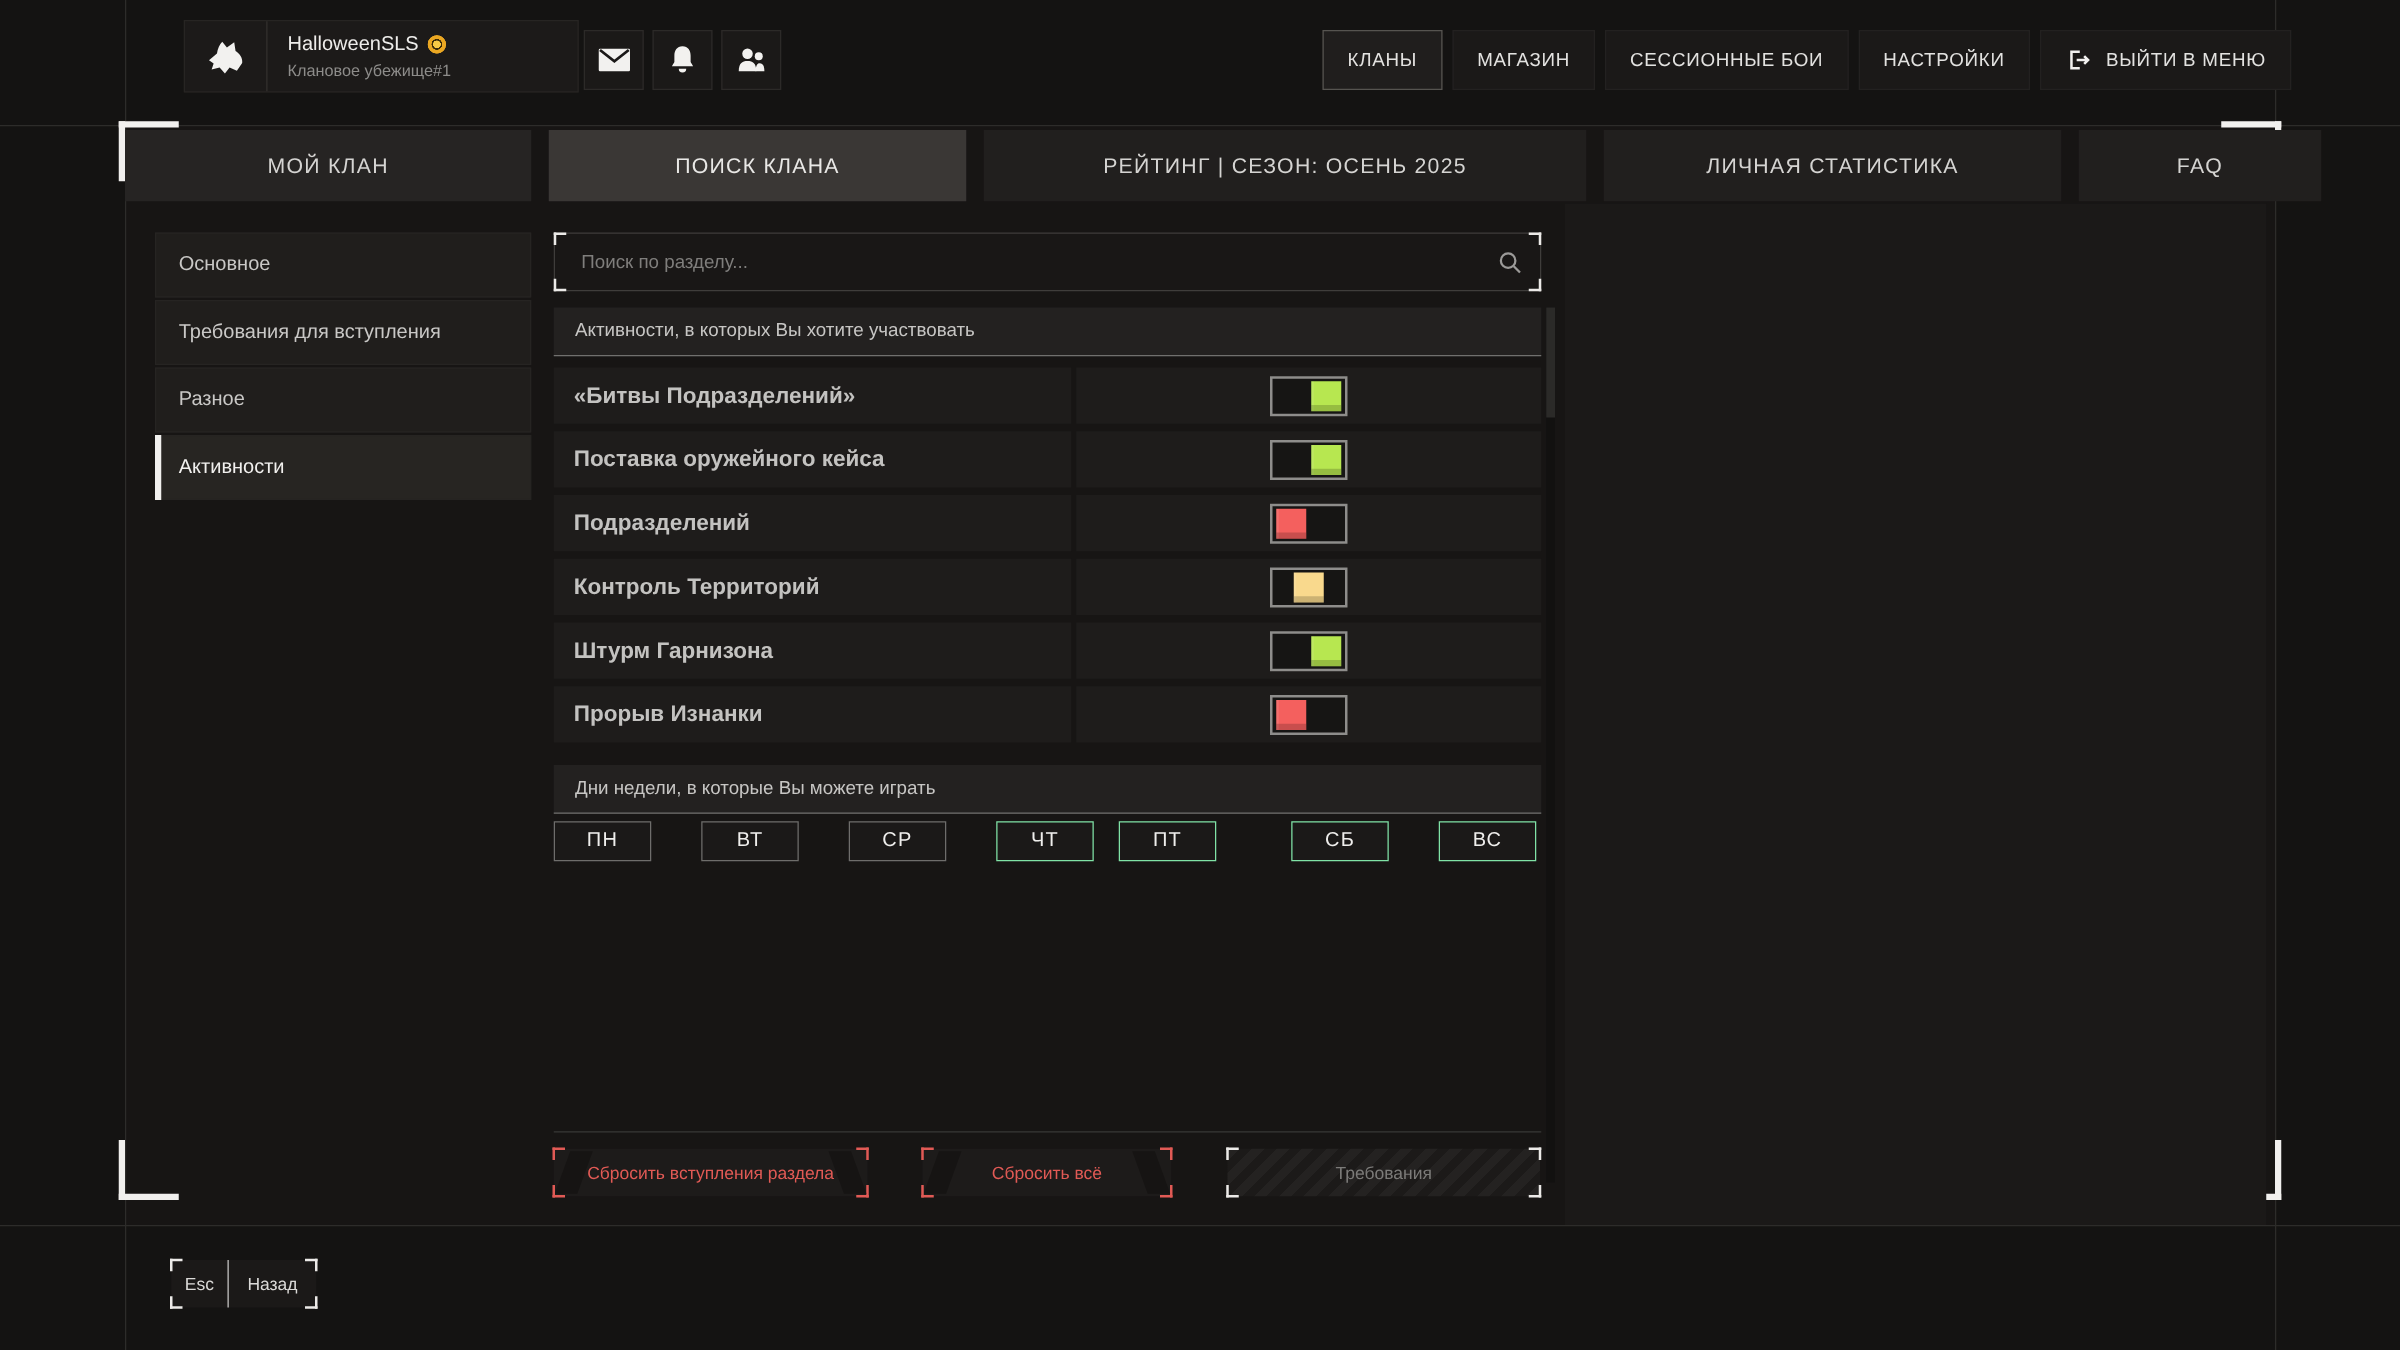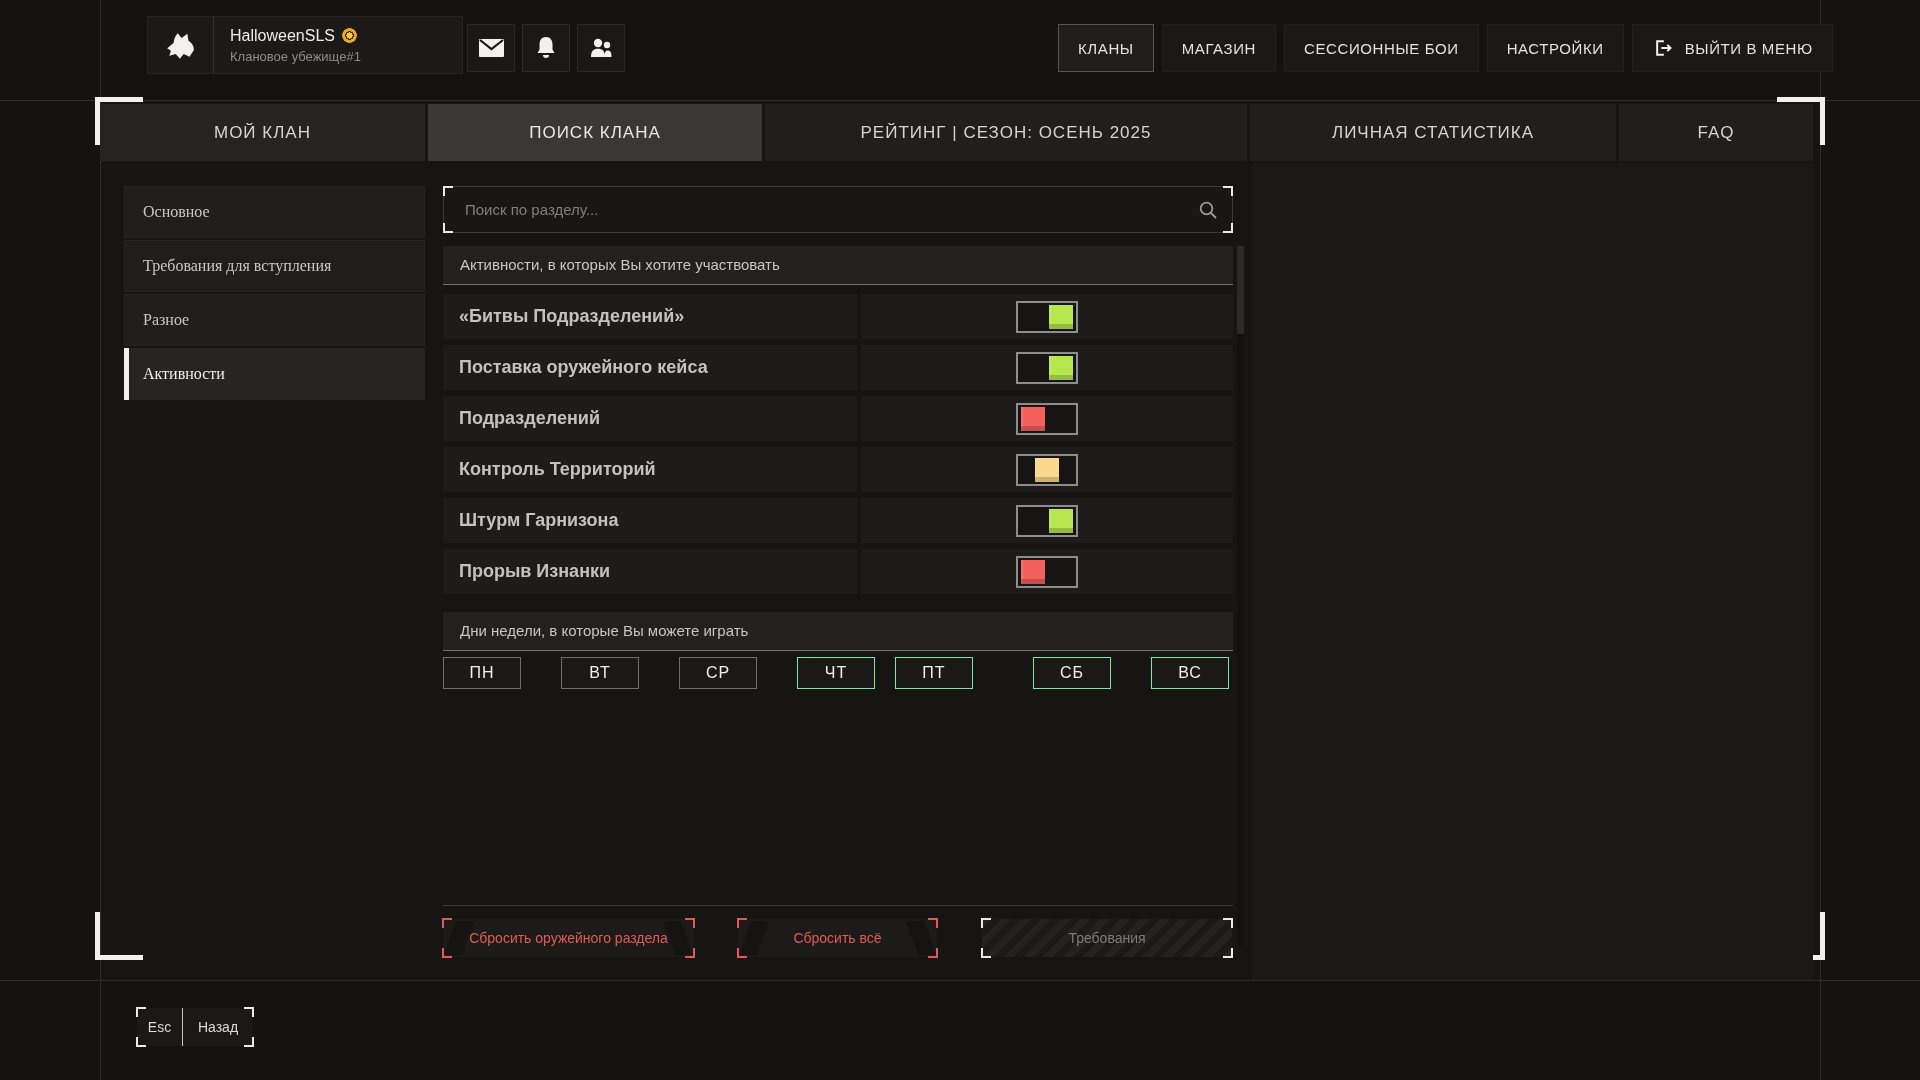--- a/index.html
+++ b/index.html
@@ -28,28 +28,28 @@
            background:radial-gradient(circle,#f7c945 0 3px,#3a2a08 3.2px 4.2px,#eaa722 4.4px 7.4px,rgba(0,0,0,0) 7.6px); }
 
   .icon-cell { position:absolute; top:24px; width:48px; height:48px; background:#1b1918; border:1px solid #2c2a28; display:flex; align-items:center; justify-content:center; cursor:pointer; }
   #cell-mail { left:467px; } #cell-bell { left:522px; } #cell-members { left:577px; }
 
   #top-nav { position:absolute; top:24px; left:1058px; height:48px; display:flex; gap:8px; }
   .nav-btn { height:48px; display:flex; align-items:center; gap:11px; padding:12px 19px; background:#1b1918; border:1px solid #232120; font-size:15px; letter-spacing:.6px; color:#e3e2e0; white-space:nowrap; cursor:pointer; }
   .nav-btn.selected { border-color:#565450; background:#201e1d; }
 
   
-  #tabs { position:absolute; left:100px; top:104px; display:flex; gap:3px; }
+  #tabs { position:absolute; left:100px; top:104px; display:flex; gap:14px; }
   .tab { height:57px; display:flex; align-items:center; justify-content:center; font-size:17px; letter-spacing:1px; color:#d5d4d2; background:#211f1e; cursor:pointer; }
   .tab.first { background:#262423; }
   .tab.selected { background:#3a3735; color:#e9e8e6; }
 
   
   #sidebar { position:absolute; left:124px; top:186px; width:301px; }
-  .side-item { height:52px; line-height:50px; background:#201e1c; border:1px solid #262422; padding-left:18px; font-size:16px; color:#c9c8c6; margin-bottom:2px; position:relative; cursor:pointer;font-family:Liberation Serif, serif; }
+  .side-item { height:52px; line-height:50px; background:#201e1c; border:1px solid #262422; padding-left:18px; font-size:16px; color:#c9c8c6; margin-bottom:2px; position:relative; cursor:pointer; }
   .side-item.selected { background:#272522; color:#f1f0ee; }
   .side-item.selected::before { content:""; position:absolute; left:-1px; top:-1px; bottom:-1px; width:5px; background:#f1f0ee; }
 
   
   #search-box { position:absolute; left:443px; top:186px; width:790px; height:47px; background:#191716; border:1px solid #3f3d3b; }
   #search-input { width:100%; height:100%; background:transparent; border:none; outline:none; color:#d0cfcd; font-size:15px; padding:0 52px 0 21px; font-family:inherit; }
   #search-input::placeholder { color:#7f7e7c; }
   .search-icon { position:absolute; right:14px; top:13px; }
 
   
@@ -285,21 +285,21 @@
       <span>СБ</span>
     </div>
   <div class="day selected" style="left:708px">
       <span>ВС</span>
     </div>
 </div>
 
 <div id="footer-divider"></div>
 
 <div class="fbtn danger" id="btn-reset-section">
-  <span>Сбросить оружейного раздела</span>
+  <span>Сбросить вступления раздела</span>
   <i class="tick tl"></i>
     <i class="tick tr"></i>
     <i class="tick bl"></i>
     <i class="tick br"></i>
 </div>
 <div class="fbtn danger" id="btn-reset-all">
   <span>Сбросить всё</span>
   <i class="tick tl"></i>
     <i class="tick tr"></i>
     <i class="tick bl"></i>

